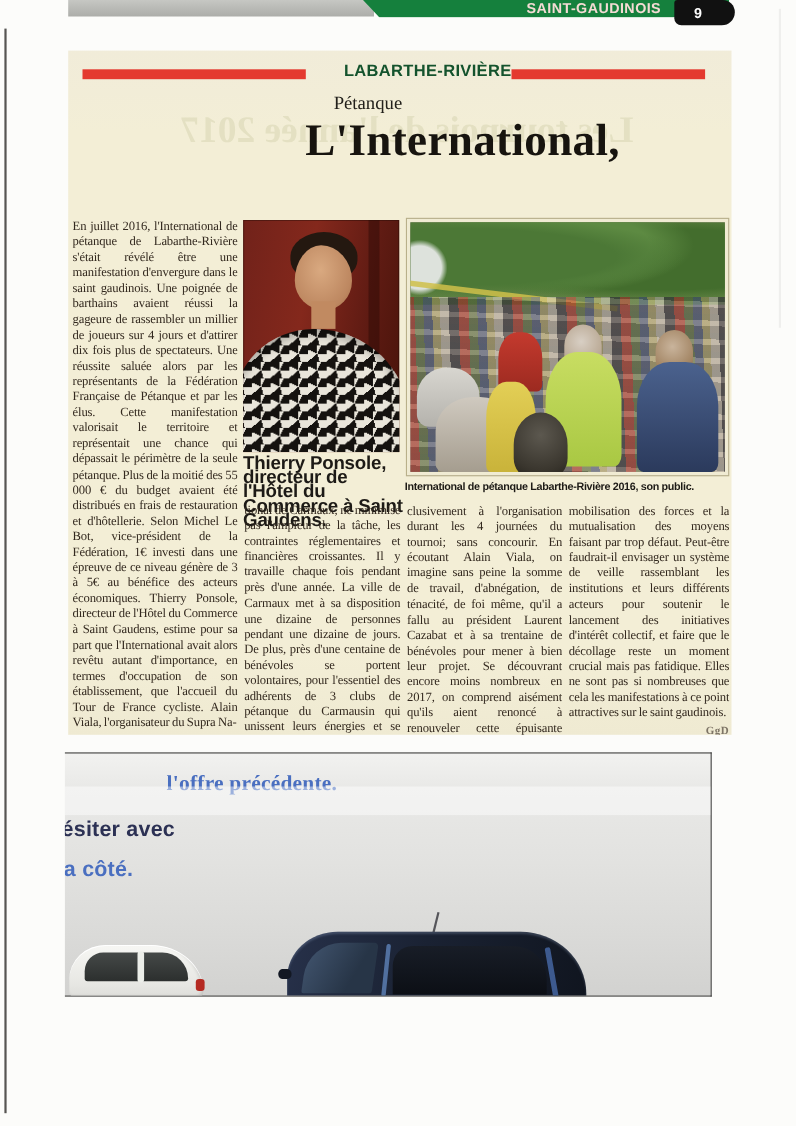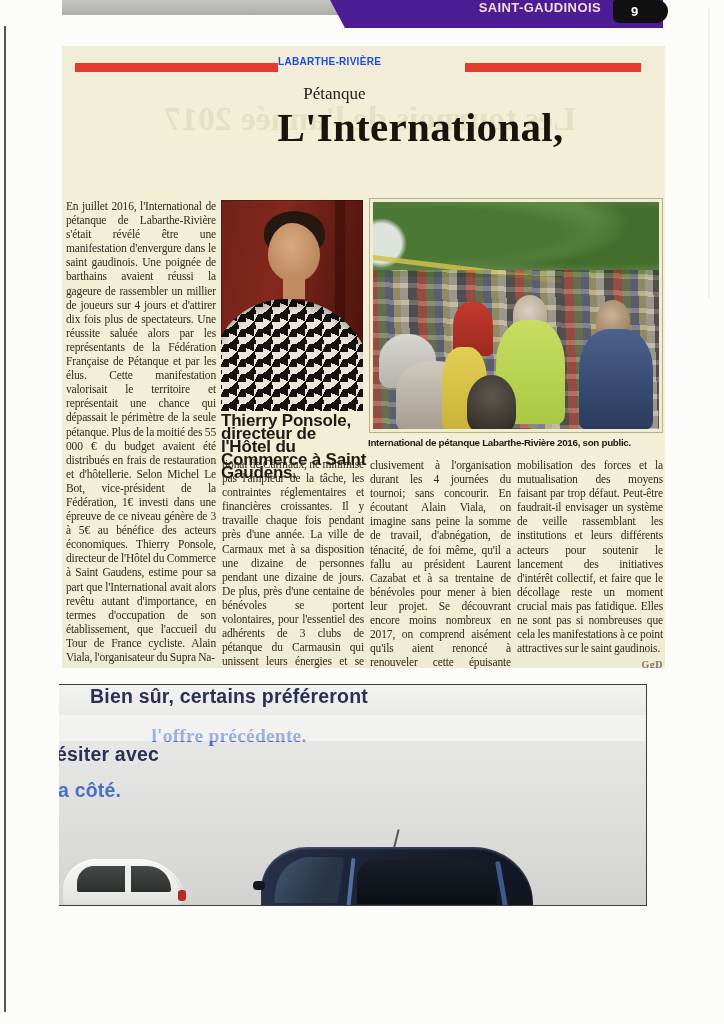--- a/index.html
+++ b/index.html
@@ -6,39 +6,39 @@
   body{background:#ffffff;font-family:"Liberation Sans", sans-serif;}
   .page{position:relative;width:724px;height:1024px;background:#fcfcfa;overflow:hidden;}
 
   
   .scan-line-left{position:absolute;left:4px;top:26px;width:1.5px;height:986px;background:rgba(45,42,40,.8);}
   .scan-line-right{position:absolute;left:708px;top:8px;width:2px;height:290px;background:rgba(0,0,0,.05);}
 
   
   .hdr-gray{position:absolute;left:62px;top:0;width:278px;height:15px;
     background:linear-gradient(#c6c7c3,#acada9);}
-  .hdr-red{position:absolute;left:330px;top:0;width:333px;height:28px;background:#4c1d95;
+  .hdr-red{position:absolute;left:330px;top:0;width:333px;height:16px;background:#15803d;
     clip-path:polygon(0 0,100% 0,100% 100%,15px 100%);
     color:#f4dbd4;font-weight:bold;font-size:13px;line-height:16px;text-align:right;
     padding-right:62px;box-sizing:border-box;letter-spacing:.4px;}
   .hdr-badge{position:absolute;left:613px;top:0;width:55px;height:23px;background:#111;
     border-radius:3px 12px 13px 7px;color:#fff;font-weight:bold;font-size:13px;
     text-align:center;line-height:23px;}
   .hdr-badge span{position:relative;left:-6px;}
 
   
   .cream{position:absolute;left:62px;top:46px;width:603px;height:622px;
     background:linear-gradient(#f1ecd9 0%,#f3eed6 12%,#f3eed6 88%,#efead2 100%);}
 
   
   .bar-red{position:absolute;top:63px;height:9px;background:#e43a2f;}
   .bar-left{left:75px;width:203px;}
   .bar-right{left:465px;width:176px;}
-  .bar-label{position:absolute;left:278px;top:56px;width:187px;text-align:left;
-    color:#1d4ed8;font-weight:bold;font-size:10px;letter-spacing:.3px;}
+  .bar-label{position:absolute;left:278px;top:56px;width:187px;text-align:right;
+    color:#14532d;font-weight:bold;font-size:15px;letter-spacing:.3px;}
 
   
   .kicker{position:absolute;left:62px;top:84px;width:545px;text-align:center;
     font-family:"Liberation Serif",serif;font-size:17px;color:#22201b;}
   .headline{position:absolute;left:62px;width:717px;text-align:center;
     font-family:"Liberation Serif",serif;font-weight:bold;color:#17140f;
     font-size:41px;letter-spacing:.3px;}
   .headline.l1{top:103px;}
   .headline.l2{top:147px;}
   .ghost{position:absolute;left:90px;top:100px;width:560px;text-align:center;
@@ -215,21 +215,20 @@
   <div class="col col4">
     <span>mobilisation des forces et la mutualisation des moyens faisant par trop défaut. Peut-être faudrait-il envisager un système de veille rassemblant les institutions et leurs différents acteurs pour soutenir le lancement des initiatives d'intérêt collectif, et faire que le décollage reste un moment crucial mais pas fatidique. Elles ne sont pas si nombreuses que cela les manifestations à ce point attractives sur le saint gaudinois.</span>
     <div class="signature">GgD</div>
   </div>
 
   <div class="ad">
     <div class="band"></div>
     <div class="ad-text ad-navy ad-left1">ésiter avec</div>
     <div class="ad-text ad-blue ad-left2">a côté.</div>
     <div class="ad-right">
-      <div class="ad-text ad-navy" style="position:static;">Bien sûr, certains préféreront</div>
       <div class="ad-text ad-blue line2" style="position:static;">l'offre précédente.</div>
     </div>
     <div class="antenna"></div>
     <div class="car car-white">
       <div class="win"></div>
       <div class="pillar"></div>
       <div class="tail"></div>
     </div>
     <div class="car car-dark">
       <div class="windshield"></div>

